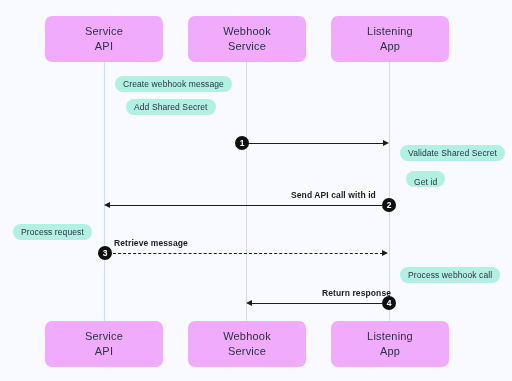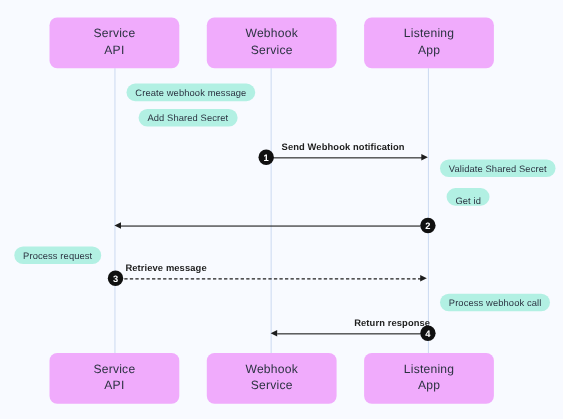--- a/index.html
+++ b/index.html
@@ -118,25 +118,25 @@
   <div class="note" style="left:406px;top:171px;align-items:flex-end;">
     <span>Get id</span>
   </div>
   <div class="note" style="left:400px;top:267px;">
     <span>Process webhook call</span>
   </div>
   <div class="note" style="left:13px;top:224px;">
     <span>Process request</span>
   </div>
 
-  <div class="msg-label" style="left:256px;top:128px;">Send Webhook notification</div>
   <div class="msg" style="left:247px;top:143px;width:138px;"></div>
   <div class="arrowhead right" style="left:383px;top:140px;"></div>
   <div class="badge" style="left:235px;top:136px;">1</div>
 
+  <div class="msg-label" style="left:291px;top:190px;">Send API call with id</div>
   <div class="msg" style="left:110px;top:205px;width:272px;"></div>
   <div class="arrowhead left" style="left:104px;top:202px;"></div>
   <div class="badge" style="left:382px;top:198px;">2</div>
 
   <div class="msg-label" style="left:114px;top:238px;">Retrieve message</div>
   <div class="msg dashed" style="left:113px;top:253px;width:270px;"></div>
   <div class="arrowhead right" style="left:382px;top:250px;"></div>
   <div class="badge" style="left:98px;top:246px;">3</div>
 
   <div class="msg-label" style="left:310px;top:288px;margin-left:12px;">Return response</div>

